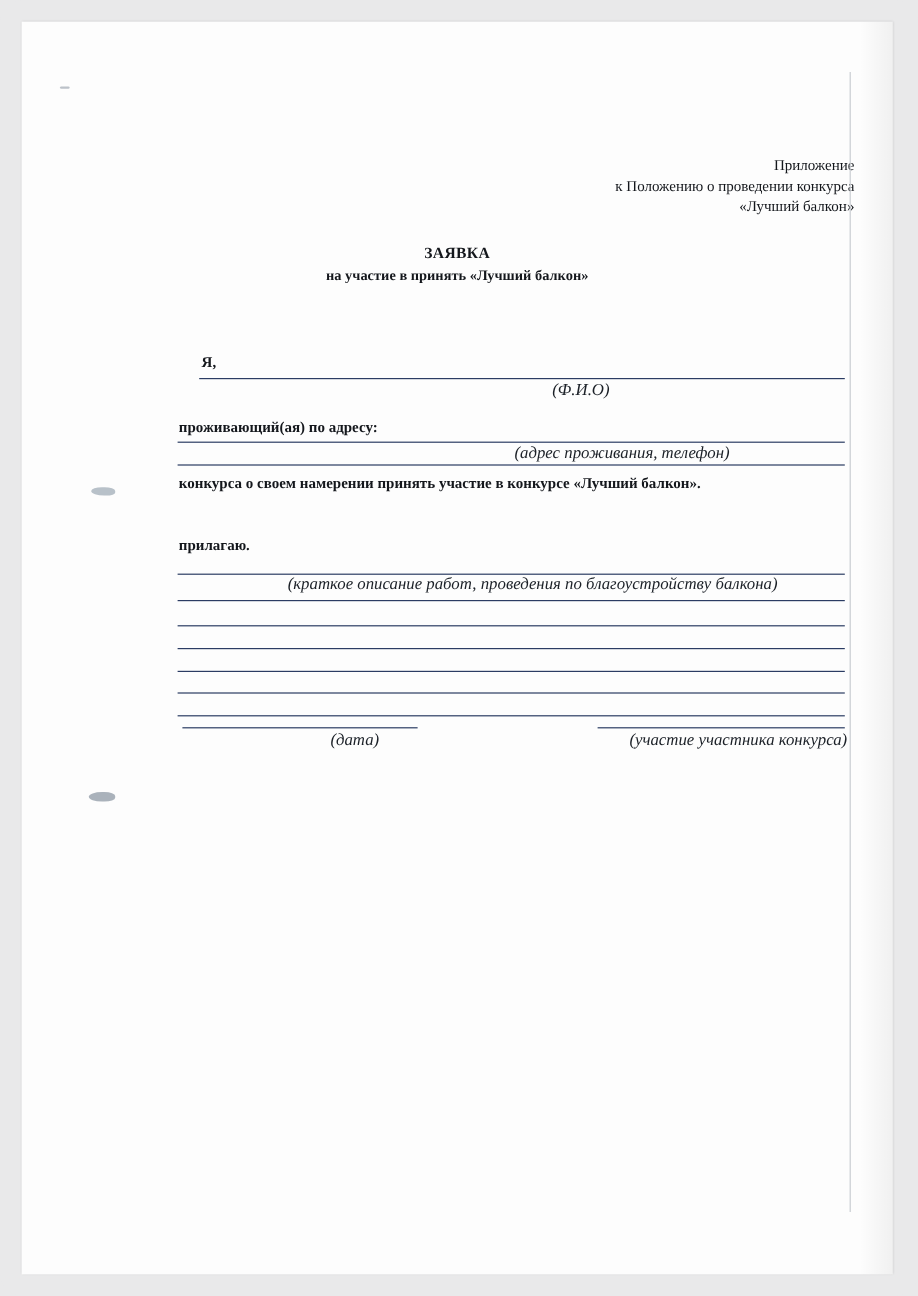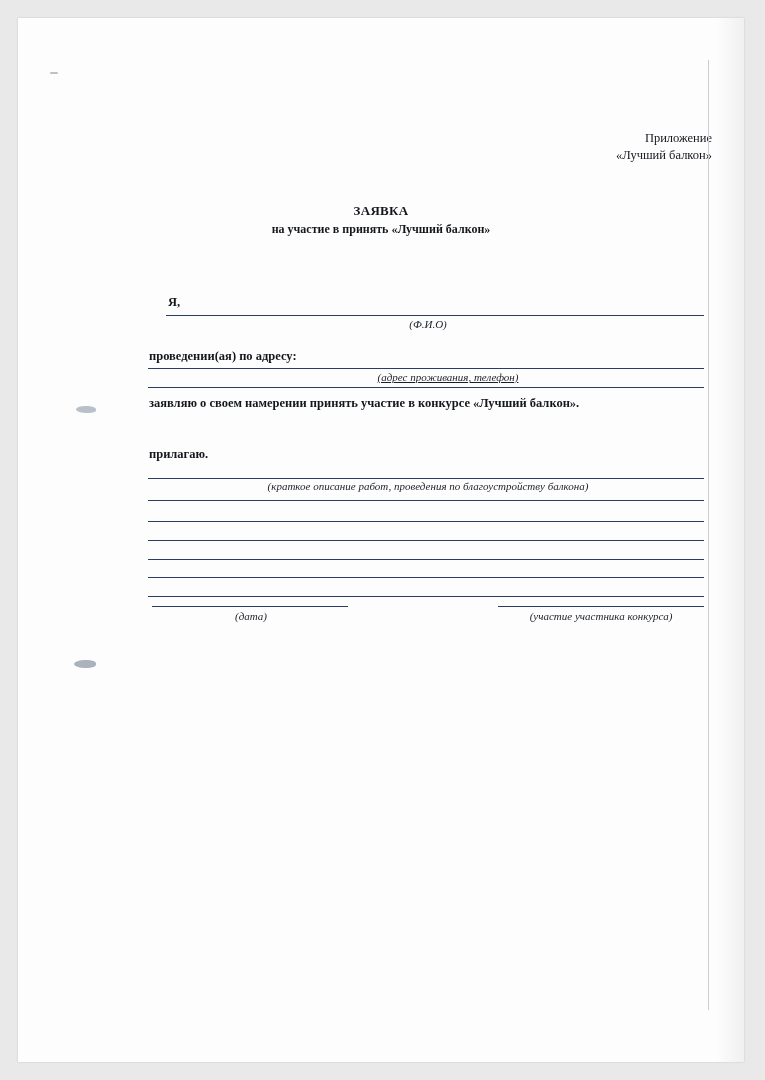--- a/index.html
+++ b/index.html
@@ -103,60 +103,61 @@
 
   
   .rule {
     position: absolute;
     height: 0;
     border-top: 1px solid #2b3c63;
   }
 
   .caption {
     position: absolute;
-    font-size: 11px;
+    font-size: 14px;
     font-style: italic;
     font-family: "Liberation Serif", serif;
     color: #1b2027;
-    text-align: center;
+    text-align: right;
   }
 
   .small-rule {
     position: absolute;
     height: 0;
     border-top: 1px solid #2b3c63;
   }
 </style>
 </head>
 <body>
 
 <div id="page">
 
   <div class="sheet">
 
     <div class="doc">
 
       <div class="heading-block">
         <div>Приложение</div>
+        <div>к Положению о проведении конкурса</div>
         <div>«Лучший балкон»</div>
       </div>
 
       <div class="title title-main">ЗАЯВКА</div>
       <div class="title title-sub">на участие в принять «Лучший балкон»</div>
 
       <div class="body-text" style="left:150px; top:277px;">Я,</div>
       <div class="rule" style="left:148px; top:297px; width:538px;"></div>
       <div class="caption" style="left:330px; top:300px; width:160px;">(Ф.И.О)</div>
 
-      <div class="body-text" style="left:131px; top:331px;">проведении(ая) по адресу:</div>
+      <div class="body-text" style="left:131px; top:331px;">проживающий(ая) по адресу:</div>
       <div class="rule" style="left:130px; top:350px; width:556px;"></div>
-      <div class="caption" style="left:270px; top:353px; width:320px;text-decoration:underline;">(адрес проживания, телефон)</div>
+      <div class="caption" style="left:270px; top:353px; width:320px;">(адрес проживания, телефон)</div>
       <div class="rule" style="left:130px; top:369px; width:556px;"></div>
 
-      <div class="body-text" style="left:131px; top:378px;">заявляю о своем намерении принять участие в конкурсе «Лучший балкон».</div>
+      <div class="body-text" style="left:131px; top:378px;">конкурса о своем намерении принять участие в конкурсе «Лучший балкон».</div>
       <div class="body-text" style="left:131px; top:429px;text-align:right;">прилагаю.</div>
 
       <div class="rule" style="left:130px; top:460px; width:556px;"></div>
       <div class="caption" style="left:190px; top:462px; width:440px;">(краткое описание работ, проведения по благоустройству балкона)</div>
       <div class="rule" style="left:130px; top:482px; width:556px;"></div>
       <div class="rule" style="left:130px; top:503px; width:556px;"></div>
       <div class="rule" style="left:130px; top:522px; width:556px;"></div>
       <div class="rule" style="left:130px; top:541px; width:556px;"></div>
       <div class="rule" style="left:130px; top:559px; width:556px;"></div>
       <div class="rule" style="left:130px; top:578px; width:556px;"></div>

